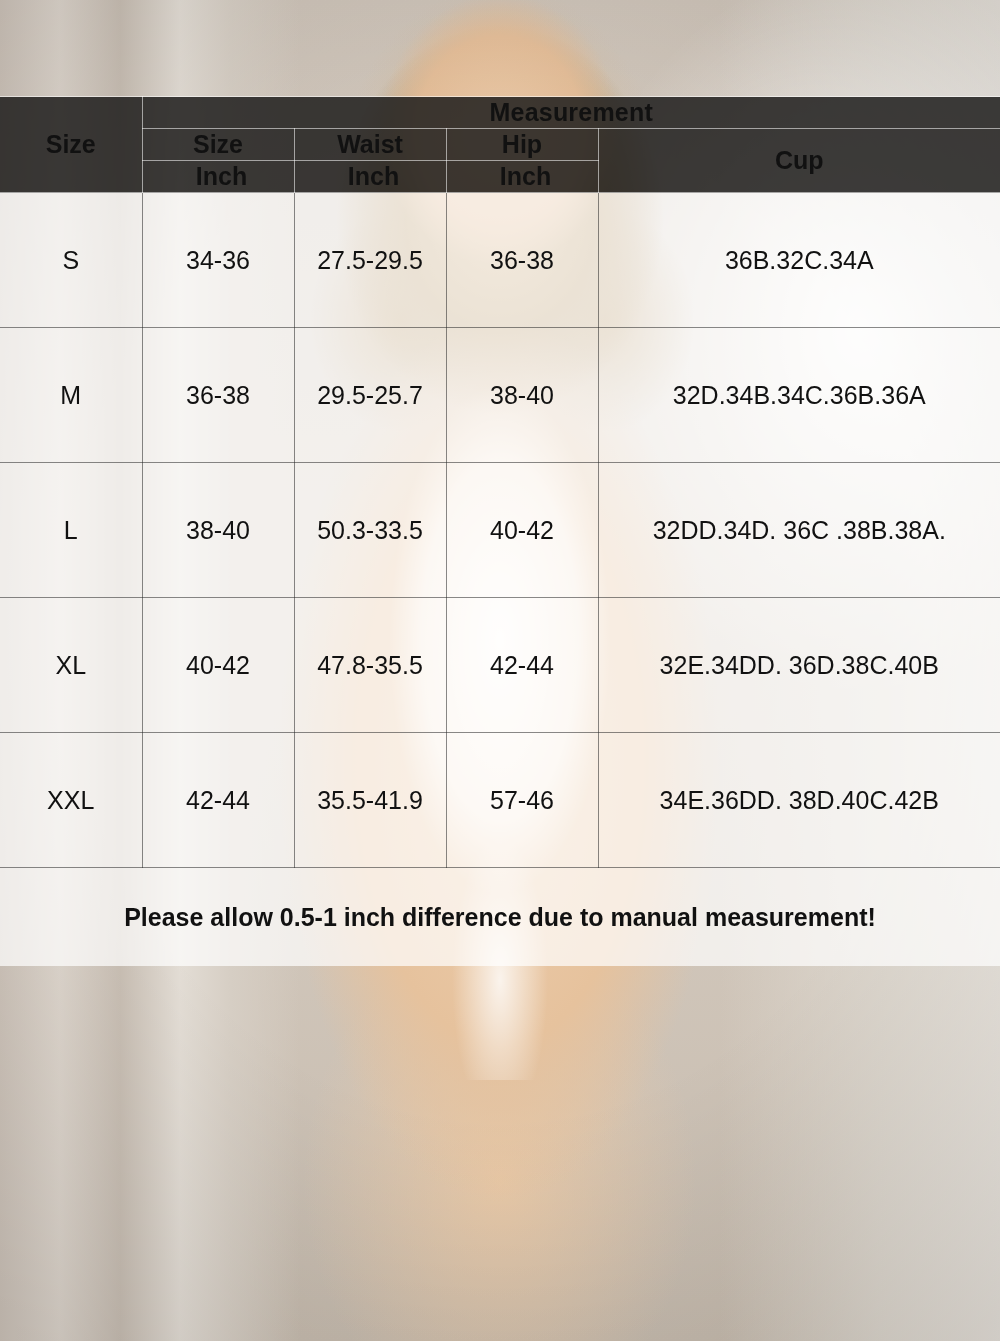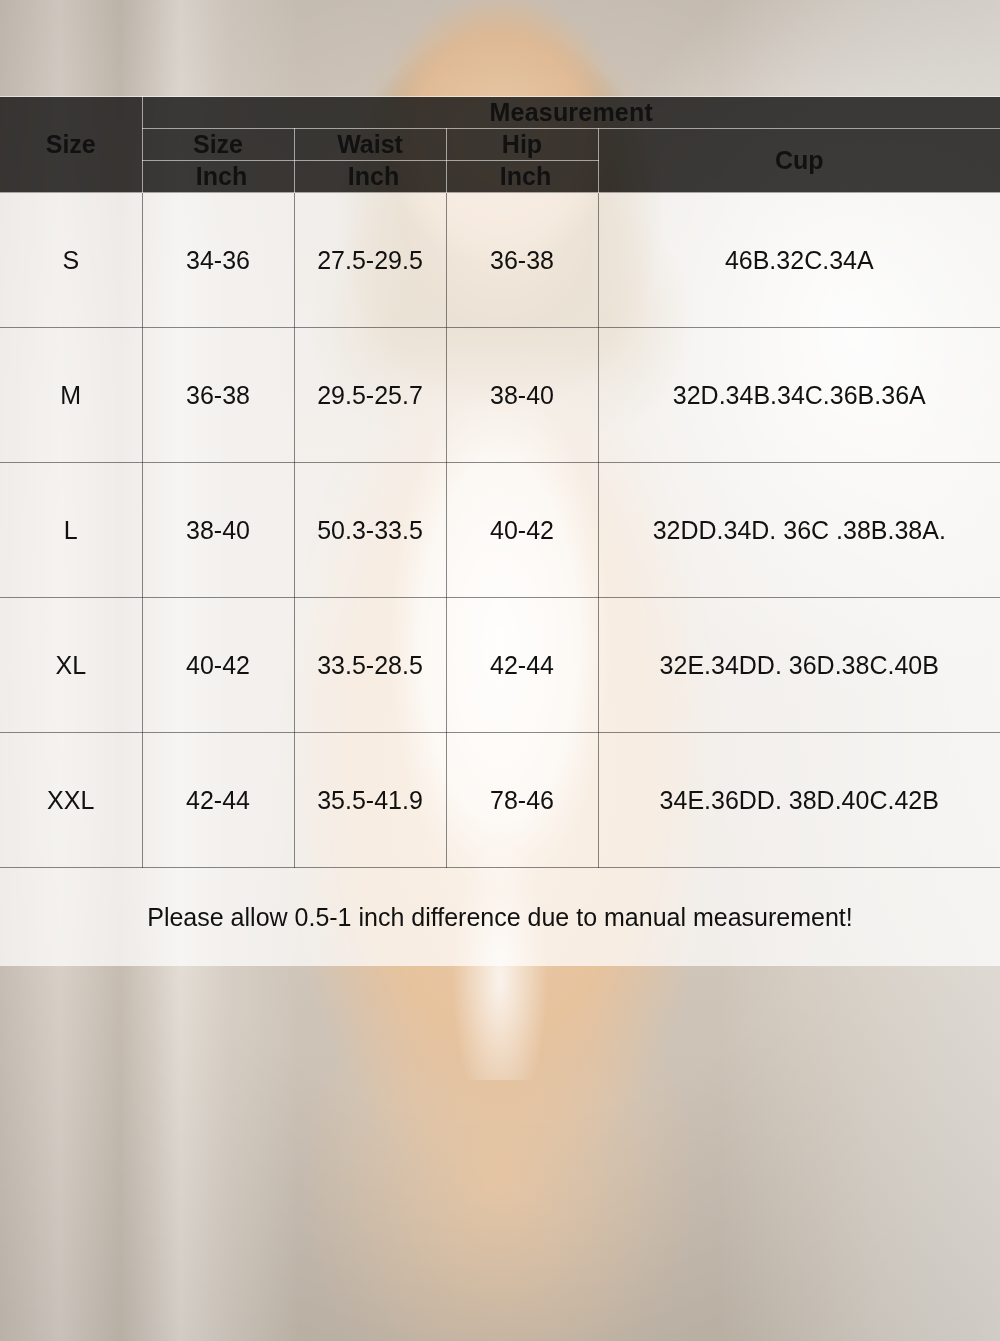--- a/index.html
+++ b/index.html
@@ -133,20 +133,21 @@
   .row td.no-left { border-left: none; }
   .row td.no-right { border-right: none; }
 
   .note-row td {
     background: rgba(255,255,255,0.70);
     border: none;
     border-top: 1px solid rgba(40,40,40,0.45);
     height: 96px;
     font-size: 26px;
     color: #101010;
+    font-weight: bold;
   }
 </style>
 </head>
 <body>
 
 <div id="page">
 
   <div class="photo">
     <div class="photo-hair"></div>
     <div class="photo-figure"></div>
@@ -178,48 +179,48 @@
           <td class="hdr-unit">Inch</td>
           <td class="hdr-unit">Inch</td>
           <td class="hdr-unit">Inch</td>
         </tr>
 
         <tr class="row">
           <td class="no-left">S</td>
           <td>34-36</td>
           <td>27.5-29.5</td>
           <td>36-38</td>
-          <td class="no-right">46B.32C.34A</td>
+          <td class="no-right">36B.32C.34A</td>
         </tr>
         <tr class="row">
           <td class="no-left">M</td>
           <td>36-38</td>
           <td>29.5-25.7</td>
           <td>38-40</td>
           <td class="no-right">32D.34B.34C.36B.36A</td>
         </tr>
         <tr class="row">
           <td class="no-left">L</td>
           <td>38-40</td>
           <td>50.3-33.5</td>
           <td>40-42</td>
           <td class="no-right">32DD.34D.  36C  .38B.38A.</td>
         </tr>
         <tr class="row">
           <td class="no-left">XL</td>
           <td>40-42</td>
-          <td>33.5-28.5</td>
+          <td>47.8-35.5</td>
           <td>42-44</td>
           <td class="no-right">32E.34DD.  36D.38C.40B</td>
         </tr>
         <tr class="row">
           <td class="no-left">XXL</td>
           <td>42-44</td>
           <td>35.5-41.9</td>
-          <td>78-46</td>
+          <td>57-46</td>
           <td class="no-right">34E.36DD.  38D.40C.42B</td>
         </tr>
 
         <tr class="note-row">
           <td colspan="5">Please allow 0.5-1 inch difference due to manual measurement!</td>
         </tr>
       </tbody>
     </table>
   </div>
 

